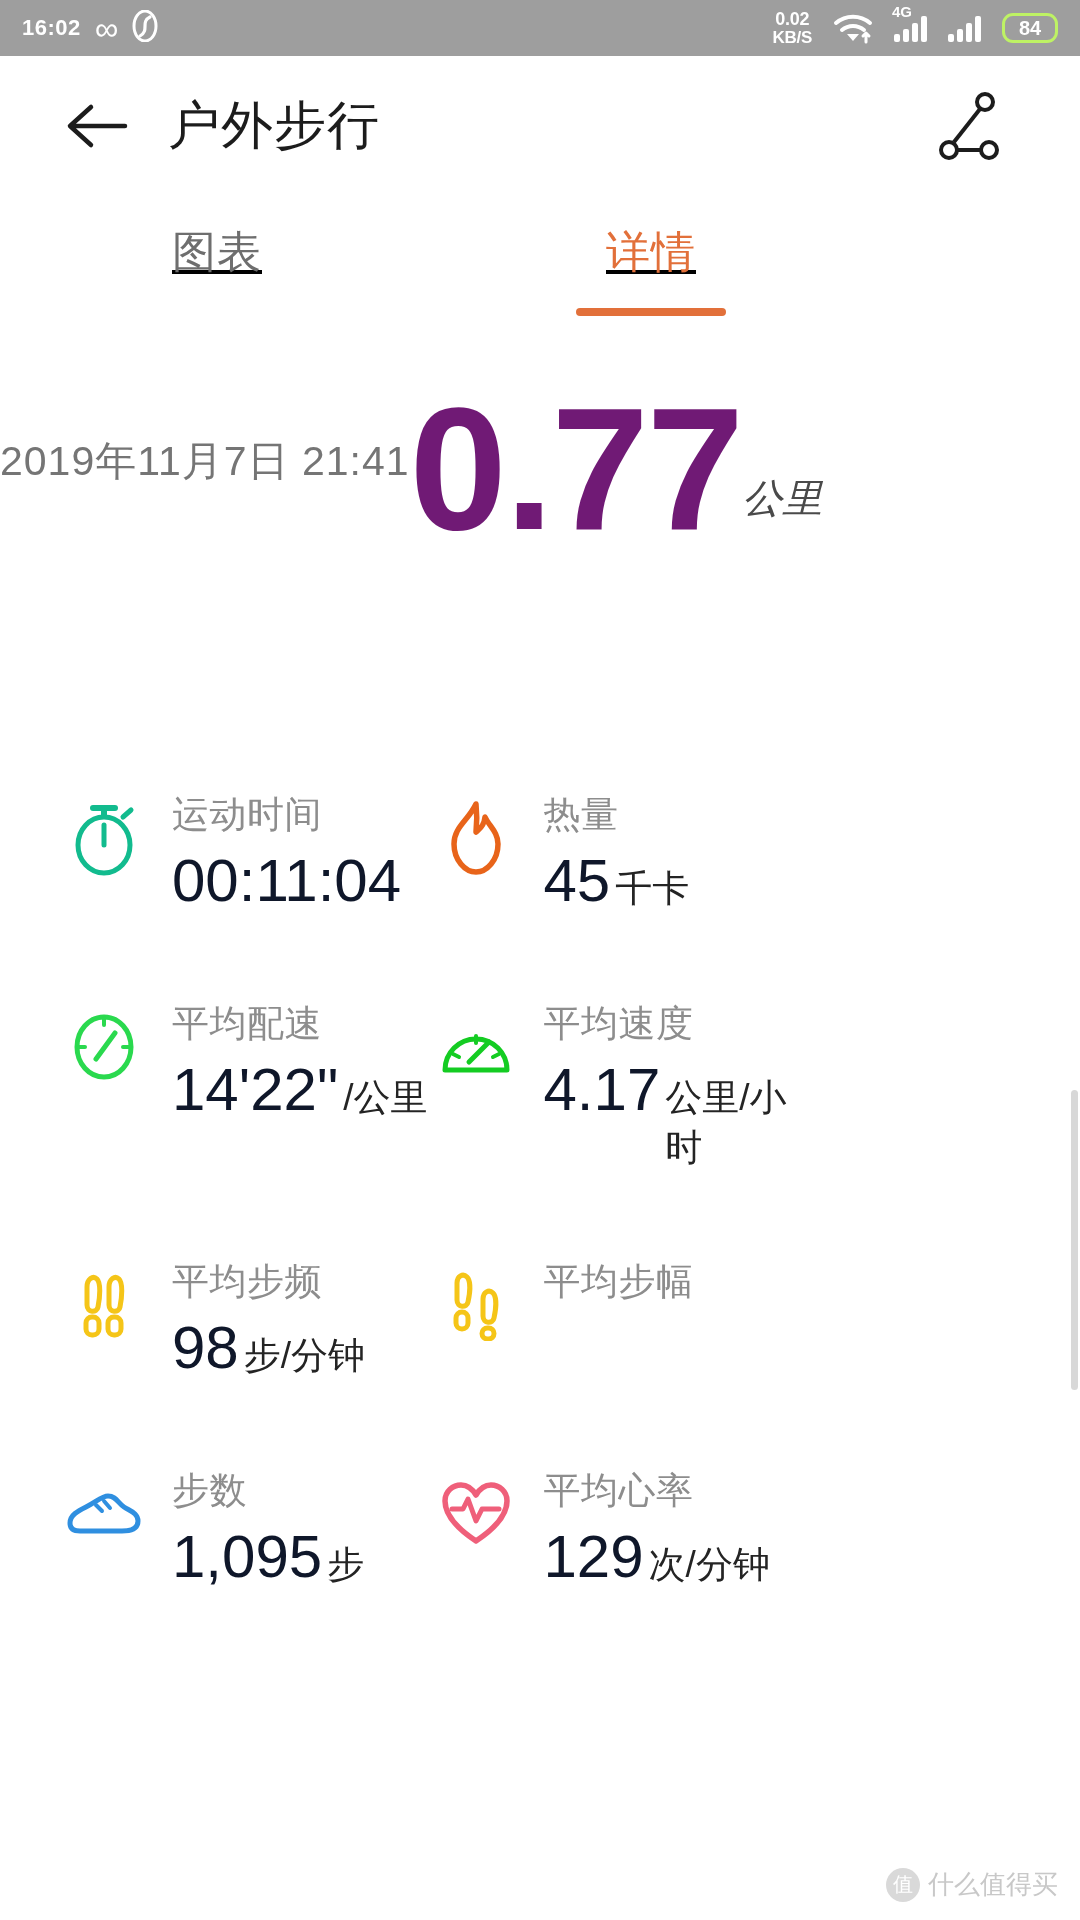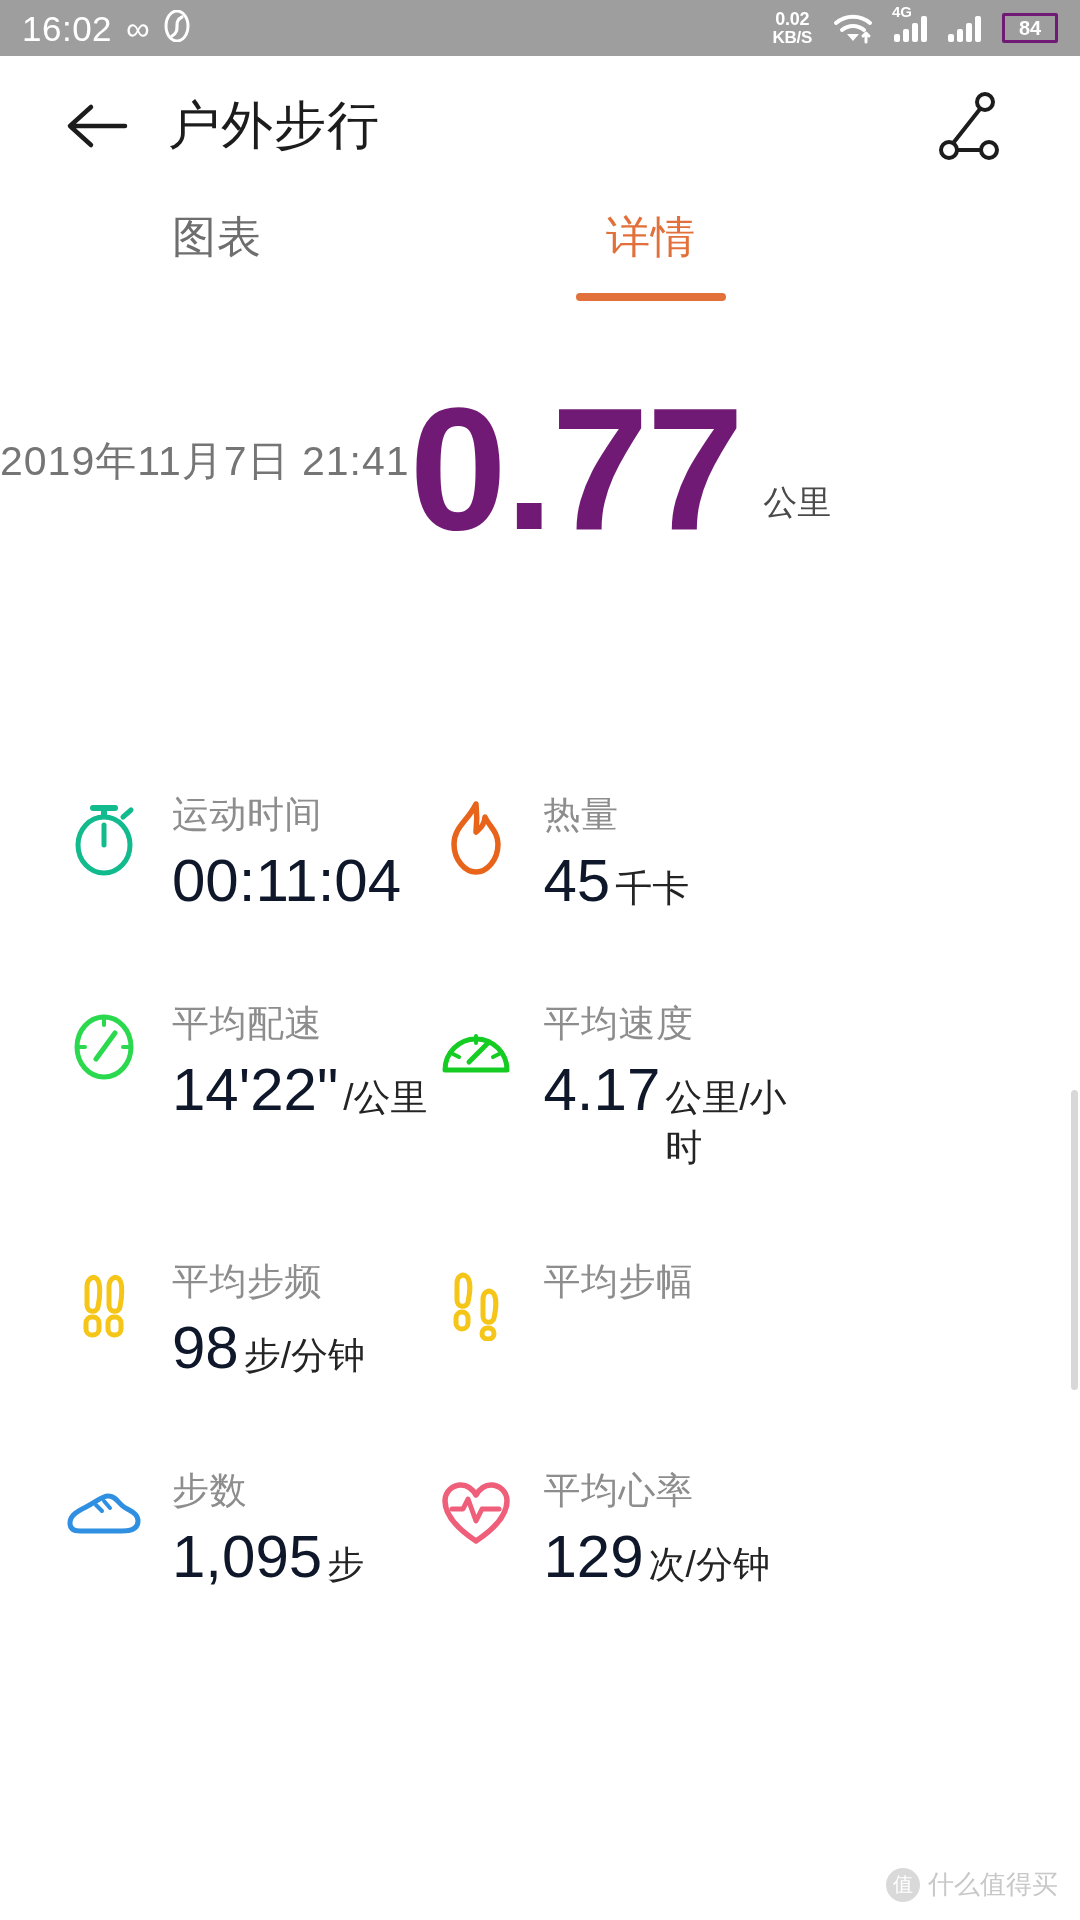--- a/index.html
+++ b/index.html
@@ -13,55 +13,56 @@
   
   .statusbar{
     position:absolute; top:0; left:0;
     width:1080px; height:56px;
     background:#9e9e9e;
     display:flex; align-items:center;
     padding:0 22px;
     color:#ffffff;
   }
   .sb-left{ display:flex; align-items:center; gap:14px; }
-  .sb-clock{ font-size:35px; font-weight:400; letter-spacing:0.5px; line-height:1; }
+  .sb-clock{ font-size:22px; font-weight:700; letter-spacing:0.5px; line-height:1; }
   .sb-infinity{ font-size:33px; line-height:1; }
   .sb-glyph{ font-size:29px; line-height:1; }
   .sb-right{ margin-left:auto; display:flex; align-items:center; gap:21px; }
   .sb-net{ display:flex; flex-direction:column; align-items:center; line-height:1.02; }
   .sb-net b{ font-size:18px; font-weight:700; letter-spacing:-0.3px;}
   .sb-net span{ font-size:17px; font-weight:700; letter-spacing:-0.3px;}
   .sb-icon{ display:flex; align-items:flex-end; }
   .bars{ display:flex; align-items:flex-end; gap:3px; height:27px; }
   .bars i{ display:block; width:6px; background:#fff; border-radius:2px; }
   .bars i.b1{height:8px}.bars i.b2{height:13px}.bars i.b3{height:19px}.bars i.b4{height:26px}
   .sig-wrap{ position:relative; display:flex; align-items:flex-end; }
   .g4{ position:absolute; top:-12px; left:-2px; font-size:15px; font-weight:700; }
   .batt{
-    width:56px;height:30px;border:3px solid #701a75;border-radius:2px;
+    width:56px;height:30px;border:3px solid #bef264;border-radius:11px;
     display:flex;align-items:center;justify-content:center;
     font-size:20px;font-weight:700;
   }
   .batt span{ background:#9e9e9e; padding:0 1px; }
 
   
   .appbar{
     position:absolute; top:56px; left:0; width:1070px; height:140px;
     display:flex; align-items:center; padding:0 60px;
   }
   .back-btn{ width:74px; height:74px; display:flex; align-items:center; justify-content:center; }
   .title{
     font-size:52px; color:#1c1c1c; margin-left:34px; letter-spacing:1px;
   }
   .share-btn{ margin-left:auto; width:80px; height:80px; display:flex; align-items:center; justify-content:center; }
 
   
   .tabs{
-    position:absolute; top:190px; left:0; width:868px; height:120px;
+    position:absolute; top:205px; left:0; width:868px; height:120px;
     display:flex;
+    text-decoration:underline;
   }
   .tab{
     flex:1; display:flex; flex-direction:column; align-items:center; justify-content:flex-start;
     padding-top:18px;
   }
   .tab-label{ font-size:44px; color:#6e6e6e; letter-spacing:1px; }
   .tab.active .tab-label{ color:#e2703a; }
   .tab-underline{ margin-top:26px; width:150px; height:8px; border-radius:4px; background:transparent; }
   .tab.active .tab-underline{ background:#e2703a; }
 
@@ -71,21 +72,21 @@
     display:flex; flex-direction:row; align-items:center;
   }
   .hero-date{ font-size:41px; color:#757575; letter-spacing:1px; }
   .hero-value-row{
     display:flex; align-items:flex-end; margin-top:16px;
   }
   .hero-value{
     font-size:175px; font-weight:700; color:#701a75; line-height:0.95;
     letter-spacing:-2px;
   }
-  .hero-unit{ font-size:34px; color:#4a4a4a; margin-left:21px; margin-bottom:26px; }
+  .hero-unit{ font-size:40px; color:#4a4a4a; margin-left:0; margin-bottom:26px;font-style:italic; }
 
   
   .grid{
     position:absolute; top:790px; left:0; width:856px;
     display:grid; grid-template-columns:1fr 1fr; row-gap:84px;
     padding:0 55px 0 58px;
   }
   .cell{ display:flex; align-items:flex-start; }
   .cell-icon{ width:92px; height:96px; flex:0 0 92px; display:flex; align-items:center; justify-content:center; }
   .cell-text{ margin-left:22px; display:flex; flex-direction:column; }

